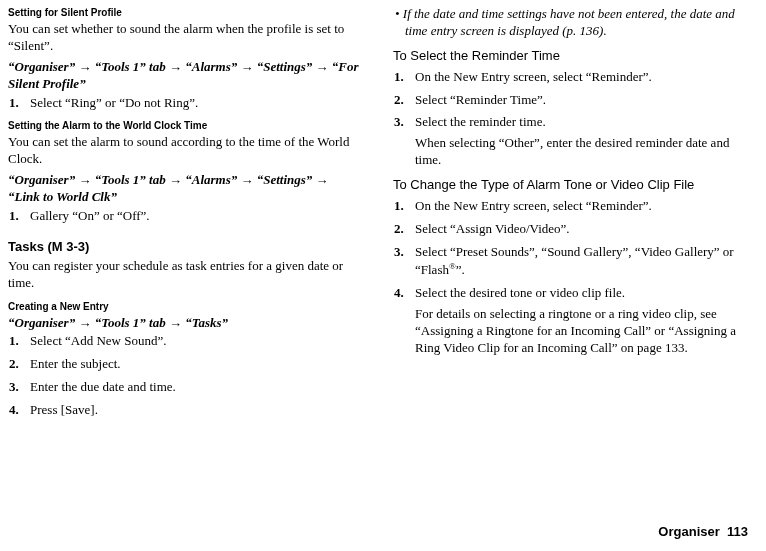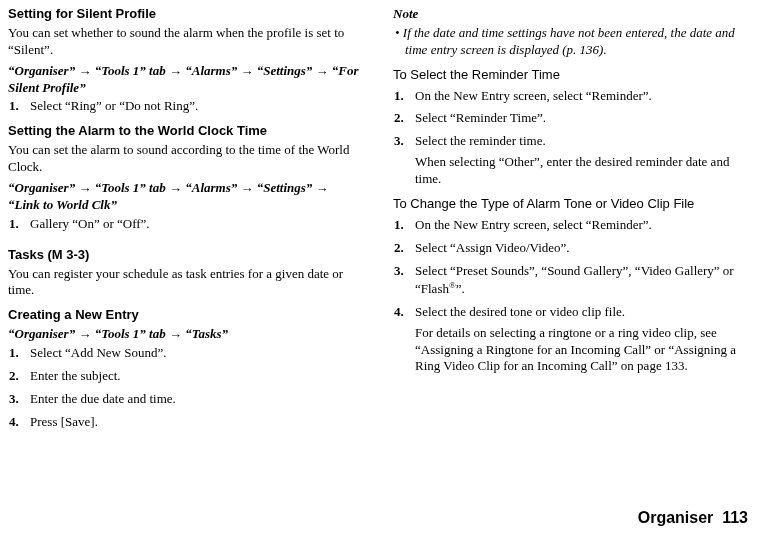--- a/index.html
+++ b/index.html
@@ -18,21 +18,21 @@
     display: flex;
     padding: 6px 18px 0 8px;
     gap: 30px;
   }
   .col {
     flex: 1;
   }
   .h-bold {
     font-family: Arial, Helvetica, sans-serif;
     font-weight: bold;
-    font-size: 13px;
+    font-size: 10px;
     margin: 0 0 2px 0;
   }
   .h-bold-big {
     font-family: Arial, Helvetica, sans-serif;
     font-weight: bold;
     font-size: 13px;
     margin: 14px 0 2px 0;
   }
   .body-text {
     margin: 0 0 4px 0;
@@ -67,25 +67,25 @@
   .sub-h {
     font-family: Arial, Helvetica, sans-serif;
     font-size: 13px;
     margin: 6px 0 4px 0;
   }
   .indent-after {
     margin-top: 4px;
   }
   .footer {
     position: absolute;
-    bottom: 22px;
+    bottom: 10px;
     right: 18px;
     font-family: Arial, Helvetica, sans-serif;
     font-weight: bold;
-    font-size: 16px;
+    font-size: 13px;
   }
   sup {
     font-size: 9px;
   }
 </style>
 </head>
 <body>
 
 <div class="page">
   <div class="col">
@@ -113,21 +113,20 @@
       <li>Select “Add New Sound”.</li>
       <li>Enter the subject.</li>
       <li>Enter the due date and time.</li>
       <li>Press [Save].</li>
     </ol>
 
   </div>
 
   <div class="col">
 
-    <div class="note-head">Note</div>
     <div class="note-item">• If the date and time settings have not been entered, the date and time entry screen is displayed (p. 136).</div>
 
     <div class="sub-h">To Select the Reminder Time</div>
     <ol class="ol">
       <li>On the New Entry screen, select “Reminder”.</li>
       <li>Select “Reminder Time”.</li>
       <li>
         <span>Select the reminder time.</span>
         <div class="indent-after">When selecting “Other”, enter the desired reminder date and time.</div>
       </li>

